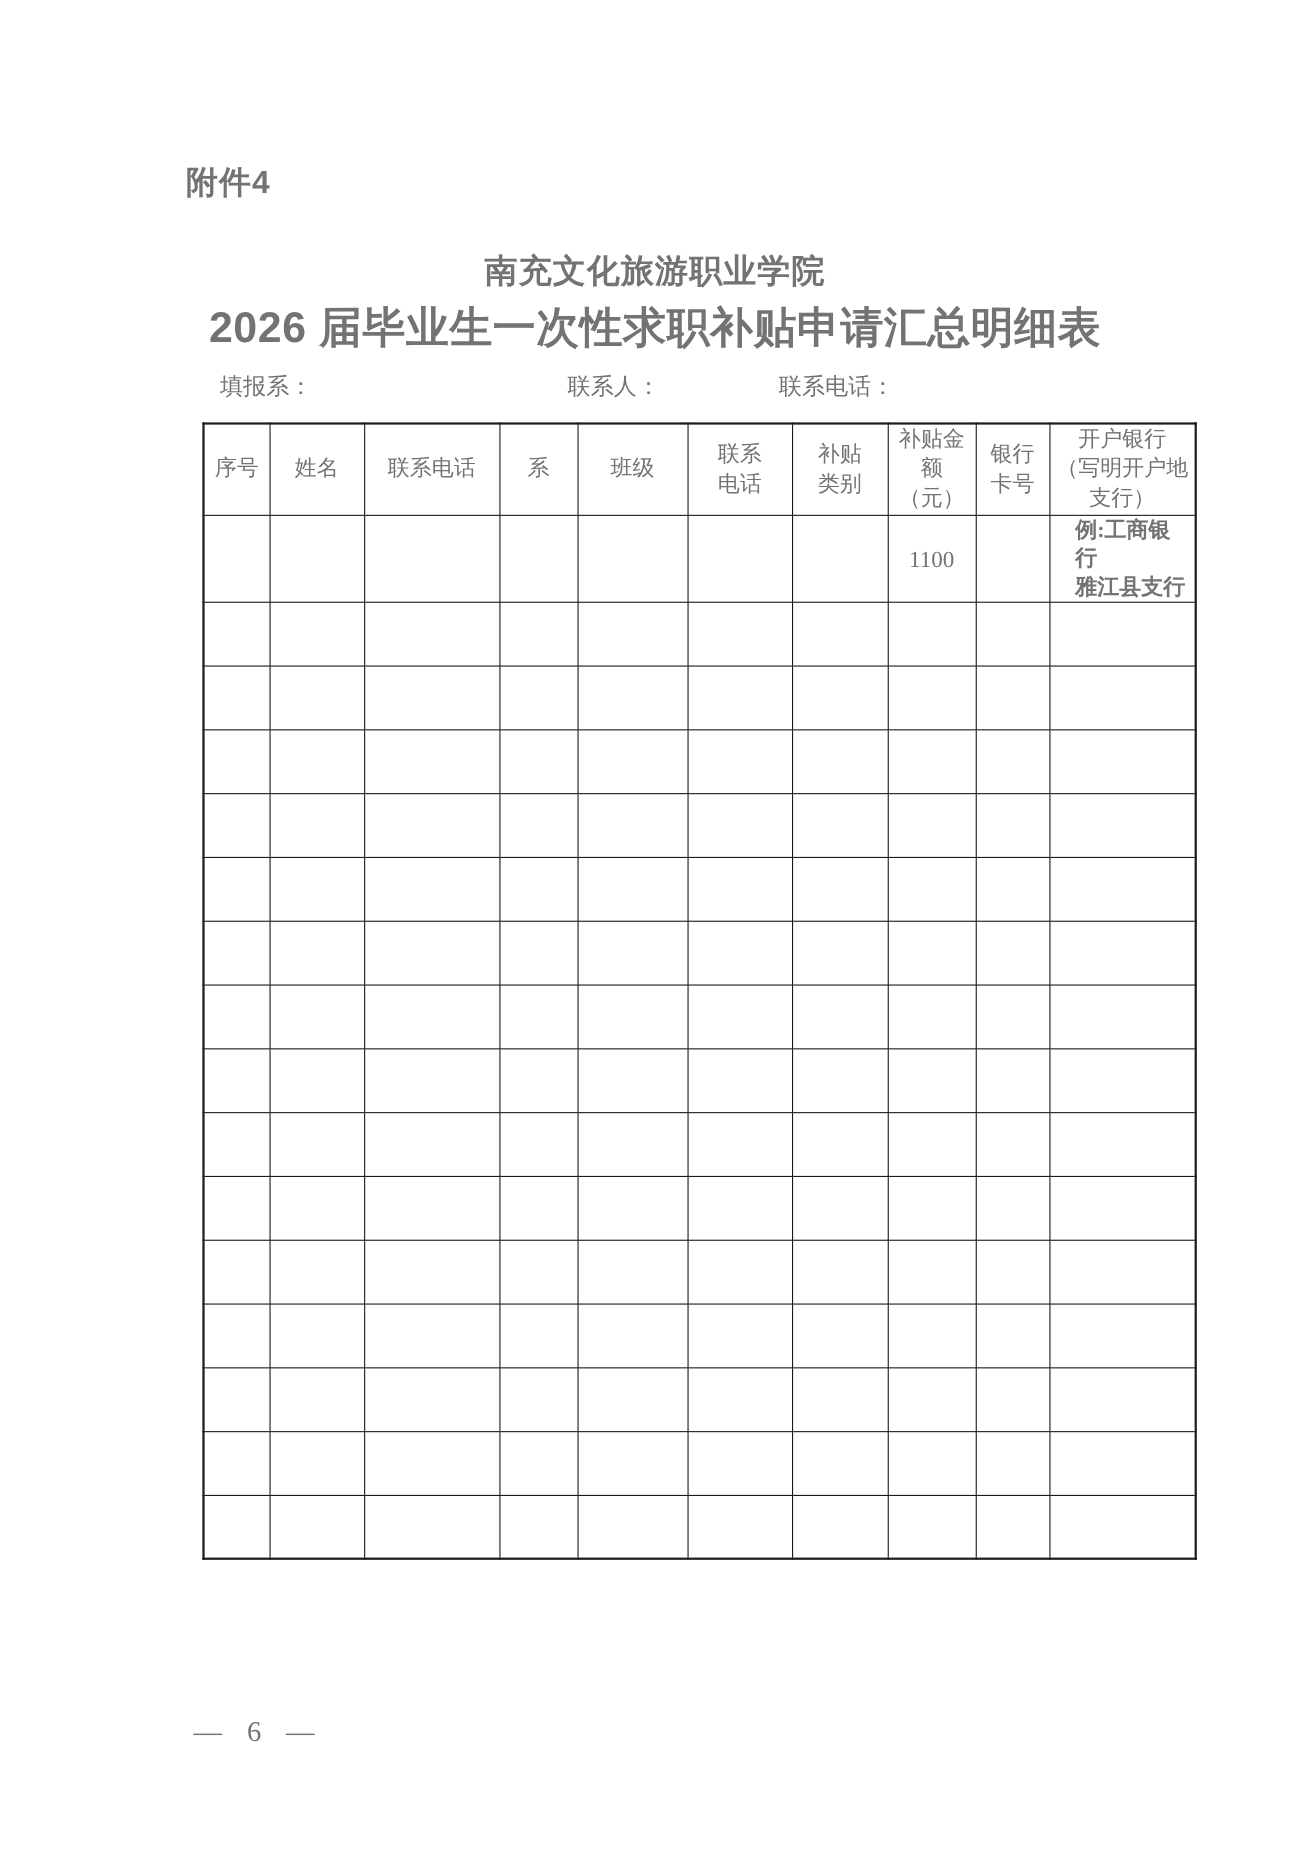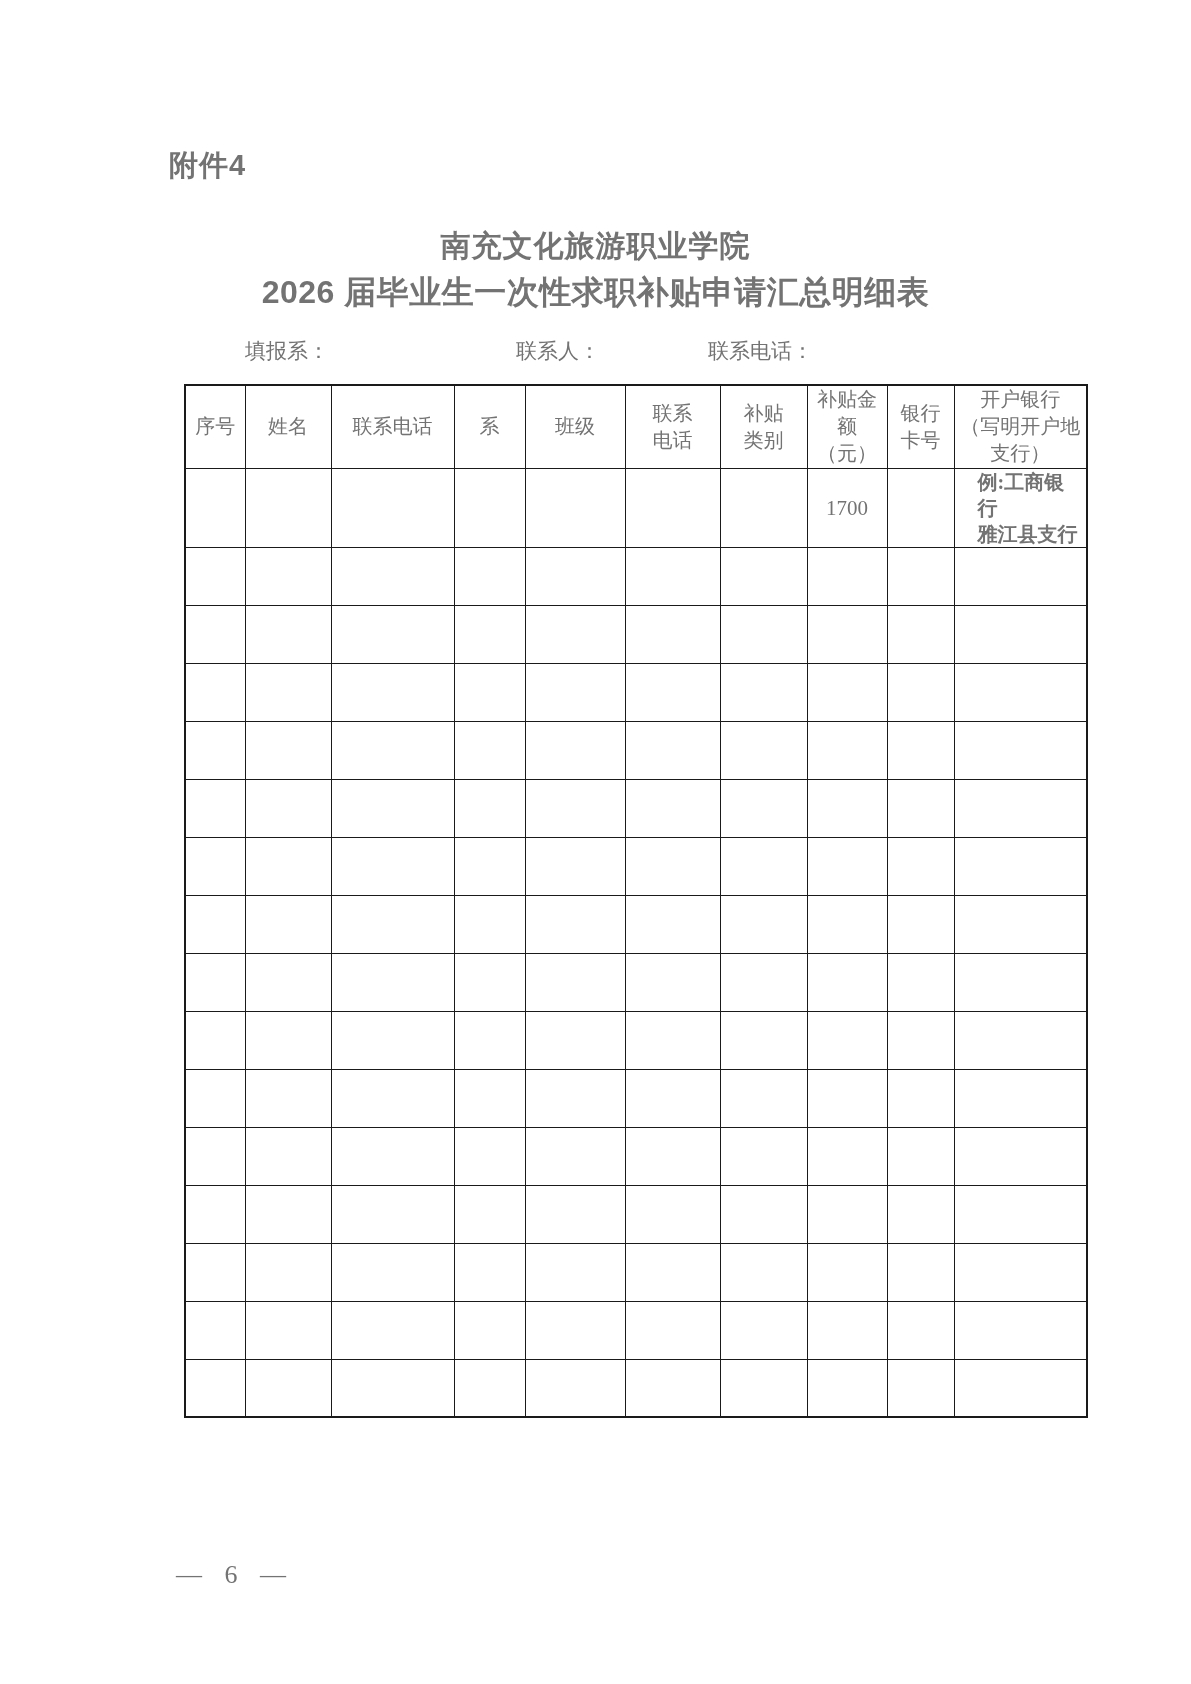--- a/index.html
+++ b/index.html
@@ -40,26 +40,26 @@
   }
   .subtitle {
     position: absolute;
     left: 0;
     right: 0;
     top: 271px;
     margin: 0;
     text-align: center;
     font-family: "Liberation Sans", "DejaVu Sans", sans-serif;
     font-weight: 700;
-    font-size: 32px;
+    font-size: 39px;
     letter-spacing: 0.5px;
   }
   .meta-row { position: absolute; top: 337px; left: 0; right: 0; height: 28px; }
   .meta { position: absolute; font-size: 21px; white-space: nowrap; }
-  .meta.dept    { left: 200px; margin-left: 45px; }
+  .meta.dept    { left: 200px; }
   .meta.contact { left: 516px; font-family: Liberation Mono, monospace; }
   .meta.phone   { left: 708px; text-align: right; }
 
   table.form-table {
     position: absolute;
     left: 184px;
     top: 384px;
     width: 902px;
     border-collapse: collapse;
     table-layout: fixed;
@@ -160,21 +160,21 @@
     </thead>
     <tbody>
         <tr class="example-row">
           <td></td>
           <td></td>
           <td></td>
           <td></td>
           <td></td>
           <td></td>
           <td></td>
-          <td>1700</td>
+          <td>1100</td>
           <td></td>
           <td class="bank-branch">例:工商银行
 雅江县支行</td>
         </tr>
         <tr class="empty-row">
           <td></td>
           <td></td>
           <td></td>
           <td></td>
           <td></td>

